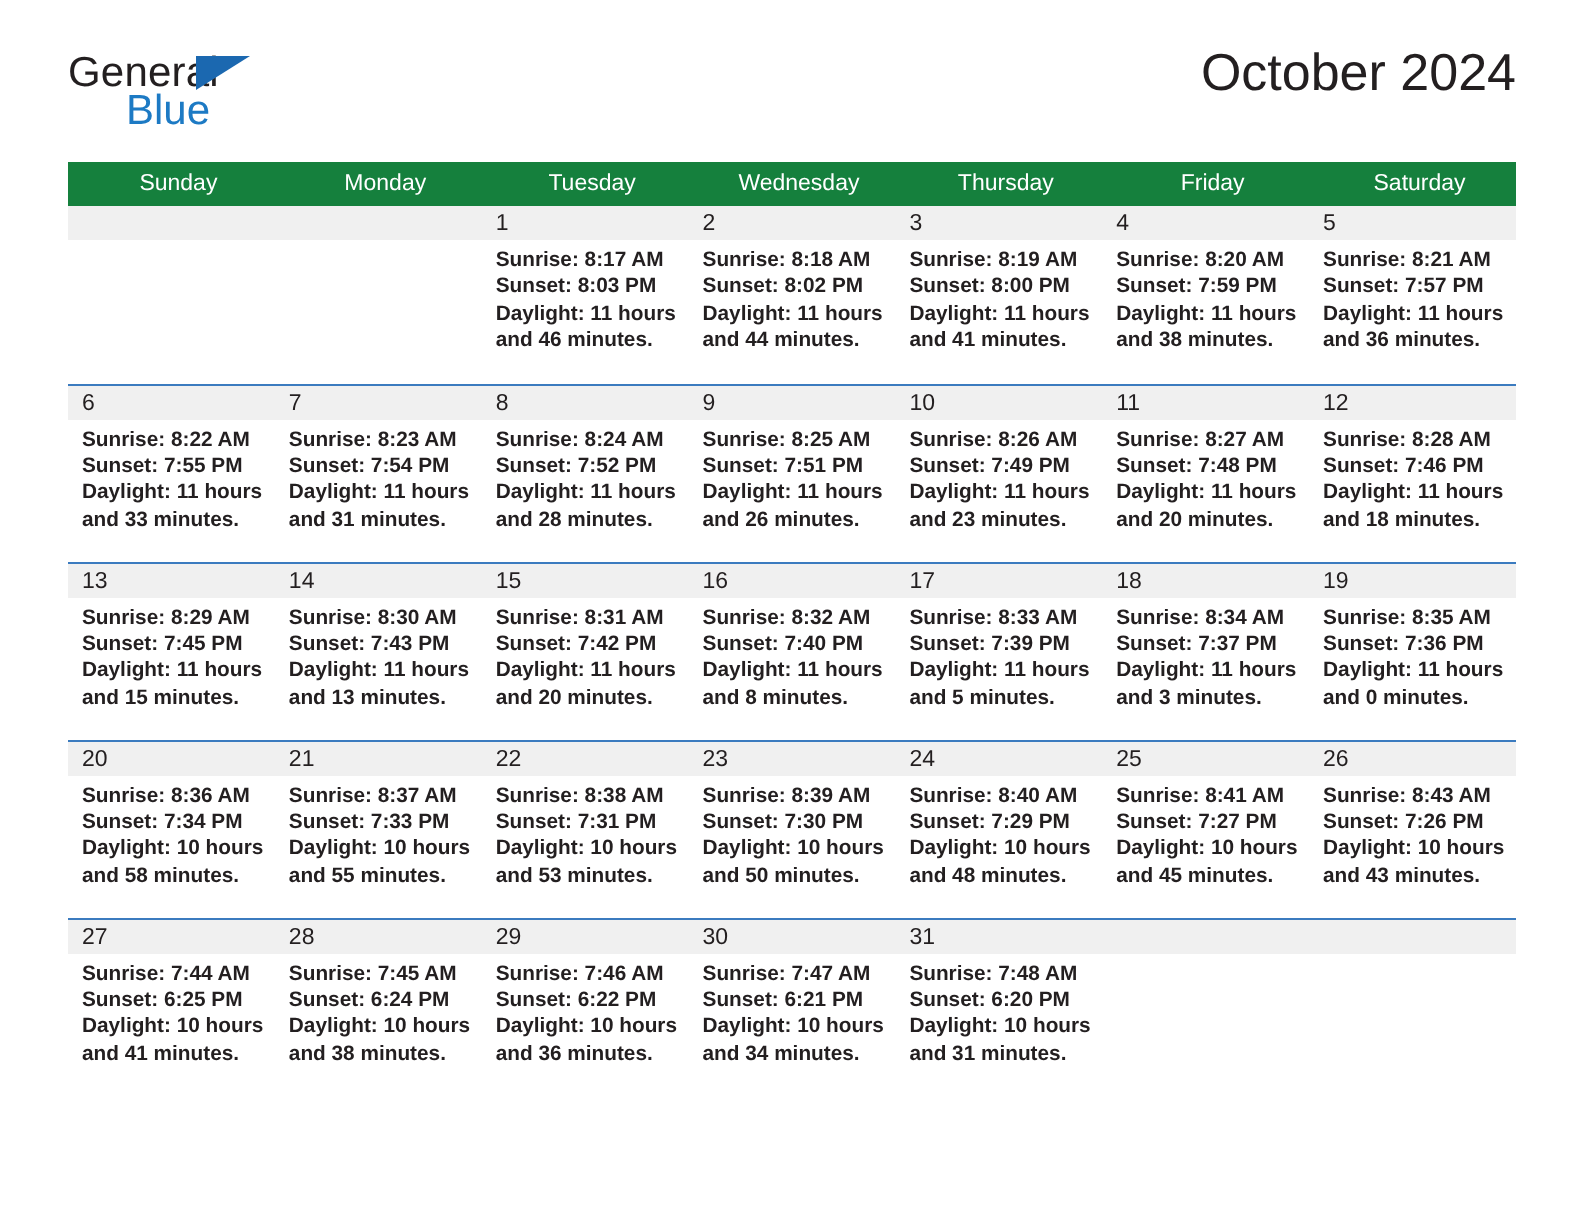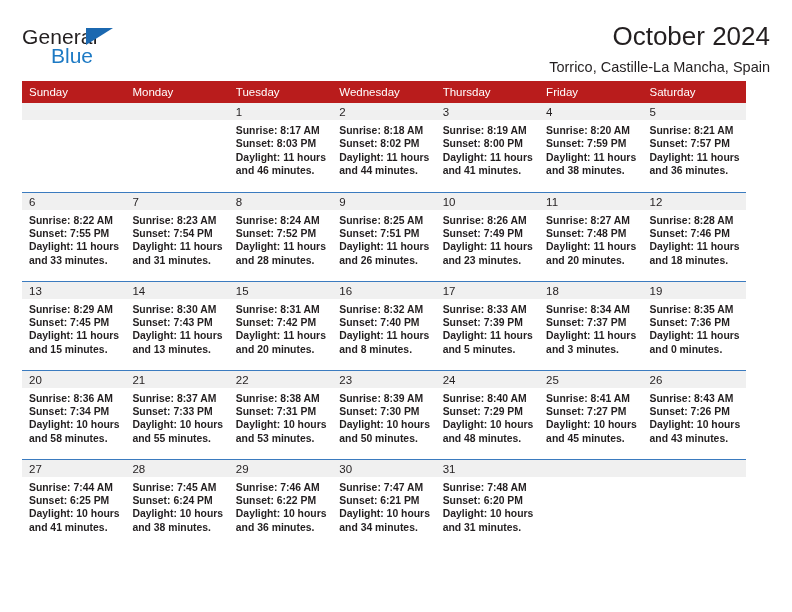--- a/index.html
+++ b/index.html
@@ -13,21 +13,21 @@
     height: 612px;
     font-family: "Liberation Sans", sans-serif;
     color: #231f20;
     overflow: hidden;
   }
   .page {
     position: relative;
     width: 792px;
     height: 612px;
     box-sizing: border-box;
-    padding: 0 22px;
+    padding: 0 34px;
   }
 
   
   .topbar {
     position: relative;
     height: 72px;
     padding-top: 22px;
     box-sizing: border-box;
   }
   .logo {
@@ -82,25 +82,25 @@
   }
 
   
   .calendar {
     margin-top: 9px;
     width: 724px;
     border-collapse: collapse;
     table-layout: fixed;
   }
   .calendar th {
-    background: #b91c1c;
+    background: #15803d;
     color: #ffffff;
     font-size: 11.5px;
     font-weight: normal;
-    text-align: left;
+    text-align: center;
     padding: 5px 0 5px 7px;
     height: 21px;
     box-sizing: border-box;
     border: none;
   }
   .calendar td {
     vertical-align: top;
     padding: 0;
     border: none;
     border-top: 1.4px solid #3b7bbf;
@@ -142,21 +142,20 @@
   <div class="topbar">
 
     <div class="logo">
       <span class="logo-general">General</span>
       <span class="logo-tri"></span>
       <span class="logo-blue">Blue</span>
     </div>
 
     <div class="title-block">
       <h1 class="cal-title">October 2024</h1>
-      <div class="cal-subtitle">Torrico, Castille-La Mancha, Spain</div>
     </div>
 
   </div>
 
   <table class="calendar">
     <thead>
       <tr>
         <th>Sunday</th>
         <th>Monday</th>
         <th>Tuesday</th>

